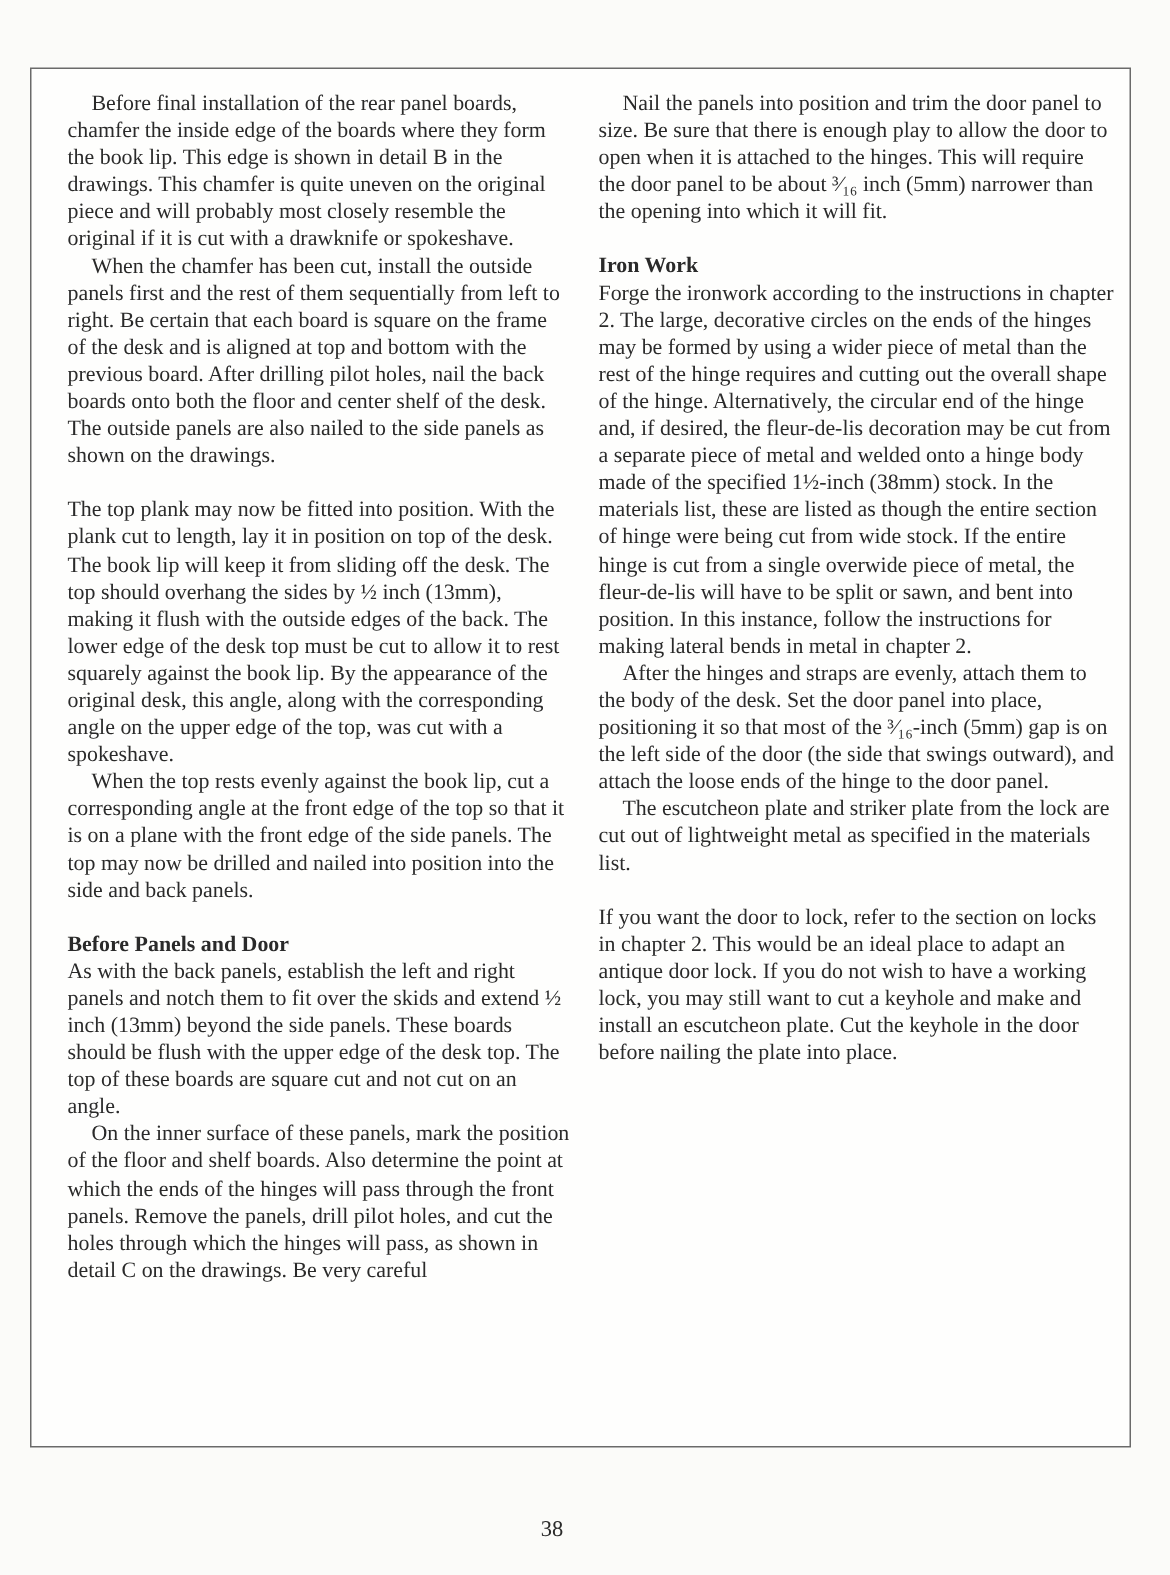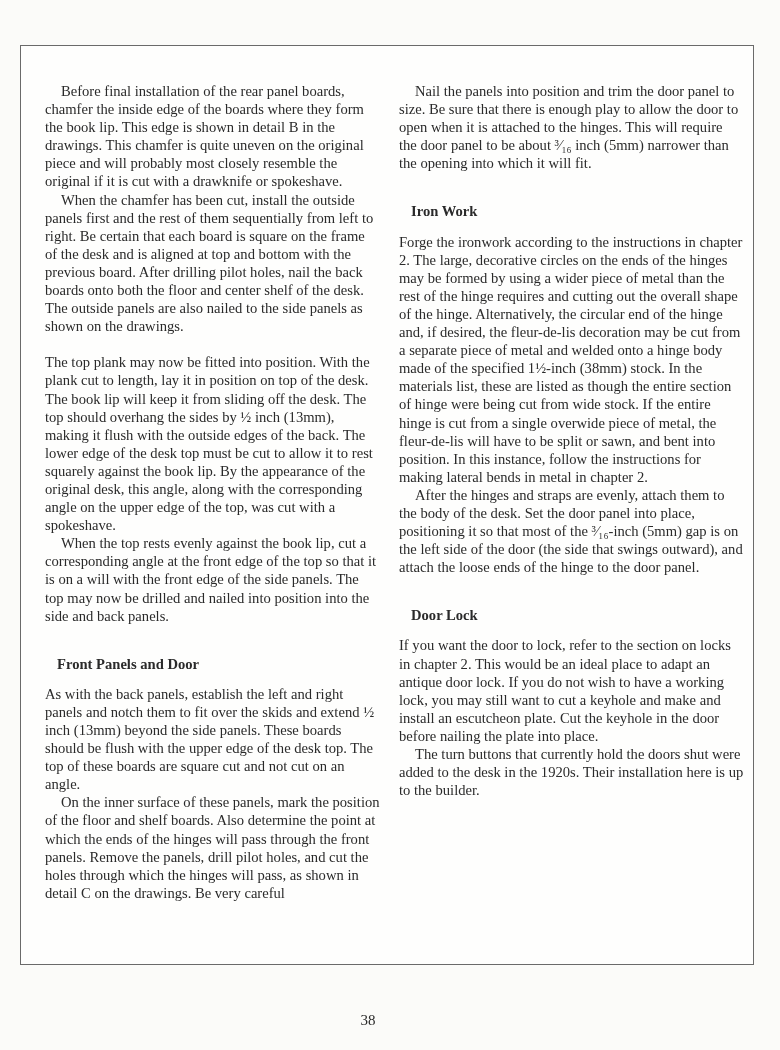--- a/index.html
+++ b/index.html
@@ -4,54 +4,53 @@
 <style>
   html, body { margin: 0; padding: 0; }
   body {
     width: 780px; height: 1050px; background: #fbfbf9; position: relative; overflow: hidden;
     font-family: "Liberation Serif", "DejaVu Serif", serif; color: #2a2a2a;
   }
   .frame {
     position: absolute; left: 20px; top: 45px; width: 734px; height: 920px;
     border: 1.5px solid #6a6a6a; box-sizing: border-box; background: #fefefd;
   }
-  .col { position: absolute; top: 82px; font-size: 14.6px; line-height: 18.1px; }
+  .col { position: absolute; top: 60px; font-size: 14.6px; line-height: 18.1px; }
   .col.left { left: 45px; width: 335px; }
   .col.right { left: 399px; width: 345px; }
   p { margin: 0; text-indent: 0; }
   p.ind { text-indent: 16px; }
-  h3 { margin: 12px; font-size: 14.6px; line-height: 18.1px; font-weight: bold; }
+  h3 { margin: 0; font-size: 14.6px; line-height: 18.1px; font-weight: bold; }
   .gap { height: 18px; }
   .pagenum {
     position: absolute; top: 1012px; left: 0; width: 736px; text-align: center;
     font-size: 15px;
   }
 </style>
 </head>
 <body>
 
 <div class="frame"></div>
 
 <div class="col left">
   <p class="ind">Before final installation of the rear panel boards, chamfer the inside edge of the boards where they form the book lip. This edge is shown in detail B in the drawings. This chamfer is quite uneven on the original piece and will probably most closely resemble the original if it is cut with a drawknife or spokeshave.</p>
   <p class="ind">When the chamfer has been cut, install the outside panels first and the rest of them sequentially from left to right. Be certain that each board is square on the frame of the desk and is aligned at top and bottom with the previous board. After drilling pilot holes, nail the back boards onto both the floor and center shelf of the desk. The outside panels are also nailed to the side panels as shown on the drawings.</p>
   <div class="gap"></div>
   <p>The top plank may now be fitted into position. With the plank cut to length, lay it in position on top of the desk. The book lip will keep it from sliding off the desk. The top should overhang the sides by ½ inch (13mm), making it flush with the outside edges of the back. The lower edge of the desk top must be cut to allow it to rest squarely against the book lip. By the appearance of the original desk, this angle, along with the corresponding angle on the upper edge of the top, was cut with a spokeshave.</p>
-  <p class="ind">When the top rests evenly against the book lip, cut a corresponding angle at the front edge of the top so that it is on a will with the front edge of the side panels. The top may now be drilled and nailed into position into the side and back panels.</p>
+  <p class="ind">When the top rests evenly against the book lip, cut a corresponding angle at the front edge of the top so that it is on a plane with the front edge of the side panels. The top may now be drilled and nailed into position into the side and back panels.</p>
   <div class="gap"></div>
-  <h3>Front Panels and Door</h3>
+  <h3>Before Panels and Door</h3>
   <p>As with the back panels, establish the left and right panels and notch them to fit over the skids and extend ½ inch (13mm) beyond the side panels. These boards should be flush with the upper edge of the desk top. The top of these boards are square cut and not cut on an angle.</p>
   <p class="ind">On the inner surface of these panels, mark the position of the floor and shelf boards. Also determine the point at which the ends of the hinges will pass through the front panels. Remove the panels, drill pilot holes, and cut the holes through which the hinges will pass, as shown in detail C on the drawings. Be very careful</p>
 </div>
 
 <div class="col right">
   <p class="ind">Nail the panels into position and trim the door panel to size. Be sure that there is enough play to allow the door to open when it is attached to the hinges. This will require the door panel to be about ³⁄₁₆ inch (5mm) narrower than the opening into which it will fit.</p>
   <div class="gap"></div>
   <h3>Iron Work</h3>
   <p>Forge the ironwork according to the instructions in chapter 2. The large, decorative circles on the ends of the hinges may be formed by using a wider piece of metal than the rest of the hinge requires and cutting out the overall shape of the hinge. Alternatively, the circular end of the hinge and, if desired, the fleur-de-lis decoration may be cut from a separate piece of metal and welded onto a hinge body made of the specified 1½-inch (38mm) stock. In the materials list, these are listed as though the entire section of hinge were being cut from wide stock. If the entire hinge is cut from a single overwide piece of metal, the fleur-de-lis will have to be split or sawn, and bent into position. In this instance, follow the instructions for making lateral bends in metal in chapter 2.</p>
   <p class="ind">After the hinges and straps are evenly, attach them to the body of the desk. Set the door panel into place, positioning it so that most of the ³⁄₁₆-inch (5mm) gap is on the left side of the door (the side that swings outward), and attach the loose ends of the hinge to the door panel.</p>
+  <p class="ind">The escutcheon plate and striker plate from the lock are cut out of lightweight metal as specified in the materials list.</p>
   <div class="gap"></div>
-  <h3>Door Lock</h3>
   <p>If you want the door to lock, refer to the section on locks in chapter 2. This would be an ideal place to adapt an antique door lock. If you do not wish to have a working lock, you may still want to cut a keyhole and make and install an escutcheon plate. Cut the keyhole in the door before nailing the plate into place.</p>
-  <p class="ind">The turn buttons that currently hold the doors shut were added to the desk in the 1920s. Their installation here is up to the builder.</p>
 </div>
 
 <div class="pagenum">38</div>
 
 </body></html>

